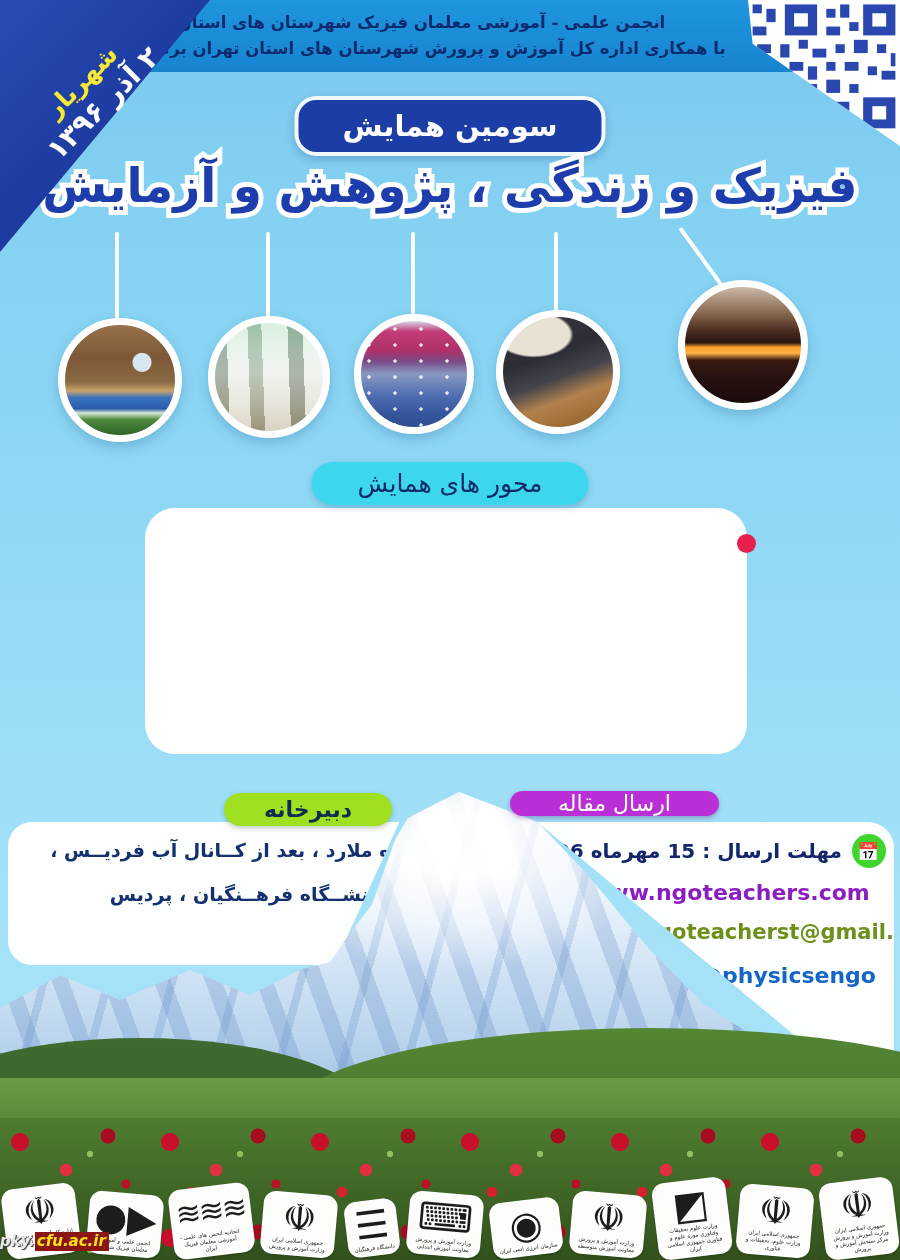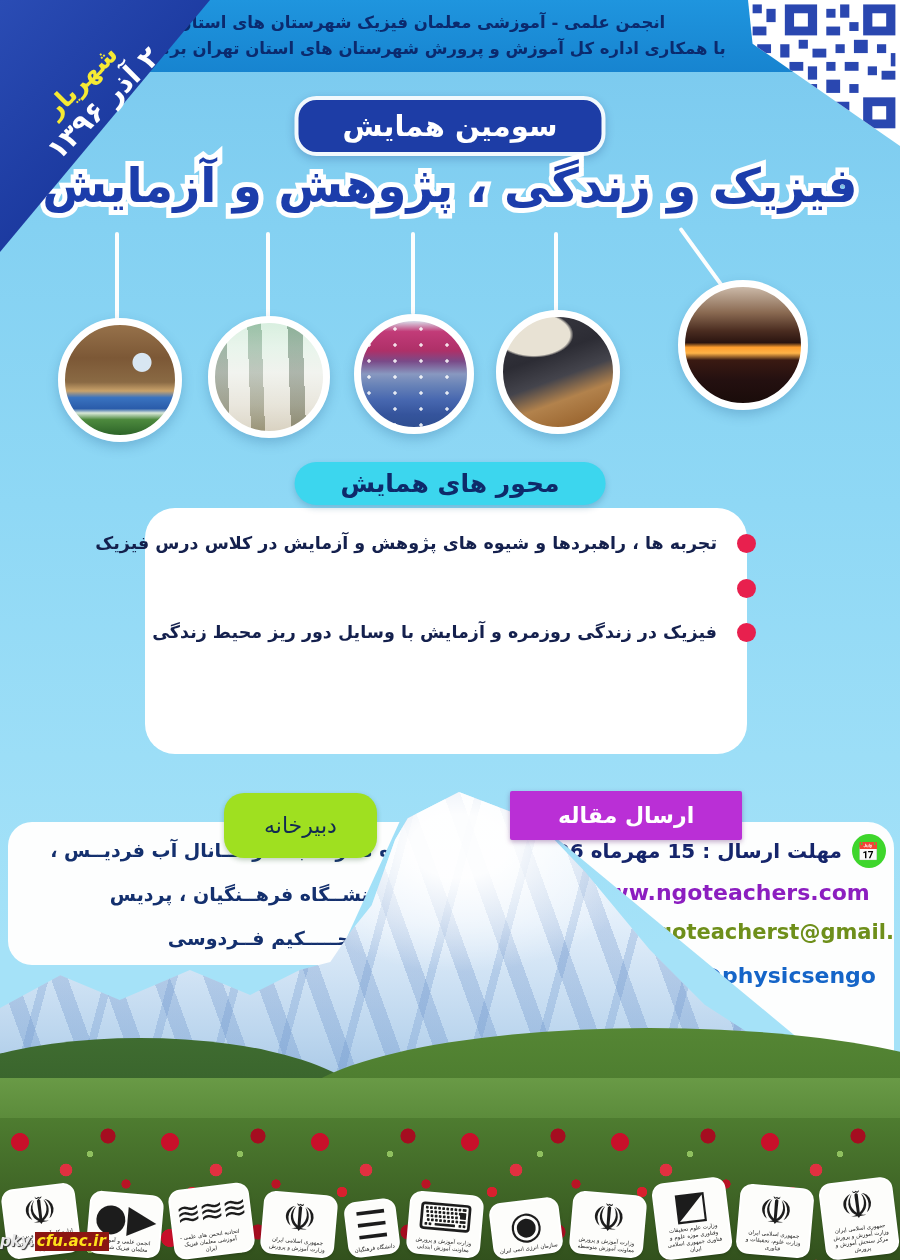--- a/index.html
+++ b/index.html
@@ -34,21 +34,21 @@
     font-size:47px; font-weight:800; direction:rtl; white-space:nowrap; z-index:5; }
   .main-title .stroke{ position:absolute; left:0; width:100%; -webkit-text-stroke:10px #ffffff;
     color:#fff; text-shadow:0 2px 2px rgba(120,170,210,.6); }
   .main-title .fill{ position:absolute; left:0; width:100%; color:#1c3dab; }
   
   .string{ position:absolute; width:4px; background:#fdfefe; z-index:3; border-radius:2px;}
   .circle{ position:absolute; border:7px solid #fff; border-radius:50%; z-index:4;
     box-shadow:0 5px 12px rgba(25,80,130,.25); }
   
   .topics-pill{ position:absolute; top:462px; left:50%; transform:translateX(-50%); z-index:5;
-    background:#3cd6ee; color:#0e2a6a; font-weight:bold; font-size:25px; direction:rtl;
+    background:#3cd6ee; color:#0e2a6a; font-weight:normal; font-size:25px; direction:rtl;
     padding:7px 46px; border-radius:24px; white-space:nowrap;
     box-shadow:0 3px 6px rgba(20,90,130,.25);}
   .topics-box{ position:absolute; left:145px; top:508px; width:602px; height:246px; z-index:4;
     background:#ffffff; border-radius:30px; padding-top:13px; }
   .topic-row{ position:relative; height:44.5px; display:flex; align-items:center;
     direction:rtl; padding:0 30px 0 14px; }
   .topic-row .txt{ font-weight:bold; font-size:17.5px; color:#14204d; white-space:nowrap; }
   .topic-row .dot{ position:absolute; right:-9px; top:50%; width:19px; height:19px;
     margin-top:-9px; background:#e8204e; border-radius:50%; }
   
@@ -73,32 +73,32 @@
       radial-gradient(circle 15px at 20px 24px,#c8102a 58%,rgba(0,0,0,0) 62%),
       radial-gradient(circle 11px at 66px 52px,#e03040 56%,rgba(0,0,0,0) 60%),
       radial-gradient(circle 13px at 108px 18px,#a50d20 56%,rgba(0,0,0,0) 60%),
       radial-gradient(circle 9px at 42px 74px,#d8202e 55%,rgba(0,0,0,0) 60%),
       radial-gradient(circle 8px at 126px 66px,#b81325 55%,rgba(0,0,0,0) 60%),
       radial-gradient(circle 6px at 90px 36px,rgba(150,200,100,.9) 50%,rgba(0,0,0,0) 56%),
       linear-gradient(180deg,#4e7c30,#32511d);
     background-size:150px 96px,150px 96px,150px 96px,150px 96px,150px 96px,150px 96px,100% 100%; }
   
   .pill-green{ position:absolute; left:224px; top:793px; z-index:5; background:#9fe020;
-    color:#112a52; font-weight:normal; font-size:22px; direction:rtl; padding:20px 40px;
+    color:#112a52; font-weight:bold; font-size:22px; direction:rtl; padding:4px 40px;
     border-radius:20px; box-shadow:0 2px 5px rgba(40,90,40,.3); }
   .sec-card{ position:absolute; left:8px; top:822px; width:435px; height:143px; z-index:2;
     background:#fdfefe; border-radius:24px;
     clip-path:polygon(0 0, 90% 0, 75% 100%, 0 100%); }
   .sec-line{ direction:rtl; font-weight:bold; font-size:19px; color:#14306e;
     line-height:44px; white-space:nowrap; }
   .sl1{ padding-right:22px; } .sl2{ padding-right:58px; } .sl3{ padding-right:92px; }
   
   .pill-purple{ position:absolute; left:510px; top:791px; z-index:5; background:#ba2fd6;
-    color:#ffffff; font-weight:bold; font-size:22px; direction:rtl; padding:12px 48px;
-    border-radius:2px; box-shadow:0 2px 5px rgba(90,20,110,.35); }
+    color:#ffffff; font-weight:normal; font-size:22px; direction:rtl; padding:0 48px;
+    border-radius:16px; box-shadow:0 2px 5px rgba(90,20,110,.35); }
   .contact-card{ position:absolute; left:470px; top:822px; width:424px; height:256px; z-index:2;
     background:#fdfefe; border-radius:26px;
     clip-path:polygon(15.8% 0, 100% 0, 100% 100%, 88.7% 100%); }
   .c-row{ position:absolute; left:0; width:100%; display:flex; align-items:center; gap:10px; }
   .icon-circle{ border-radius:50%; display:flex; align-items:center; justify-content:center;
     color:#fff; font-weight:bold; flex:0 0 auto; }
   .row-deadline{ top:12px; direction:rtl; padding-right:8px; }
   .row-deadline .txt{ font-size:20px; font-weight:bold; color:#15256b; }
   .ic-cal{ width:34px; height:34px; background:#3ed62c; font-size:18px; }
   .row-web{ top:52px; padding-left:72px; }
@@ -220,36 +220,27 @@
   <div class="circle" style="left:496px; top:310px; width:124px; height:124px;
     background:
       radial-gradient(ellipse 62px 36px at 28% 16%, #e8e2d4 0 58%, rgba(0,0,0,0) 64%),
       linear-gradient(160deg,#3a3a42 0%,#2c2c34 36%,#44444c 54%,#b2824c 70%,#a06c36 86%,#8a5c2c 100%);"></div>
   <div class="circle" style="left:678px; top:280px; width:130px; height:130px;
     background:linear-gradient(180deg,#cbb9a8 0%,#8a6a52 22%,#4a2c20 38%,#2a1410 48%,#ff9e2e 52%,#ffb347 57%,#3a1a12 63%,#241010 80%,#1a0c0a 100%);"></div>
 
   <div class="topics-pill">محور های همایش</div>
   <div class="topics-box">
     <div class="topic-row">
-      <span class="txt">تجربه ها ، راهبردها و شیوه های پژوهش و آزمایش در کلاس درس فیزیک</span>
-      <span class="dot"></span>
-    </div>
-    <div class="topic-row">
-      <span class="dot"></span>
-    </div>
-    <div class="topic-row">
-      <span class="txt">فیزیک در زندگی روزمره و آزمایش با وسایل دور ریز محیط زندگی</span>
       <span class="dot"></span>
     </div>
   </div>
 
   <div class="sec-card" style="padding-top:6px;">
     <div class="sec-line sl1">جاده ملارد ، بعد از کــانال آب فردیــس ،</div>
     <div class="sec-line sl2">دانشــگاه فرهــنگیان ،  پردیس</div>
-    <div class="sec-line sl3">حـــــکیم فــردوسی</div>
   </div>
 
   <div class="contact-card">
     <div class="c-row row-deadline">
       <span class="icon-circle ic-cal">📅</span>
       <span class="txt">مهلت ارسال : 15 مهرماه 1396</span>
     </div>
     <div class="c-row row-web">
       <span class="icon-circle ic-www">www</span>
       <span class="txt">www.ngoteachers.com</span>

